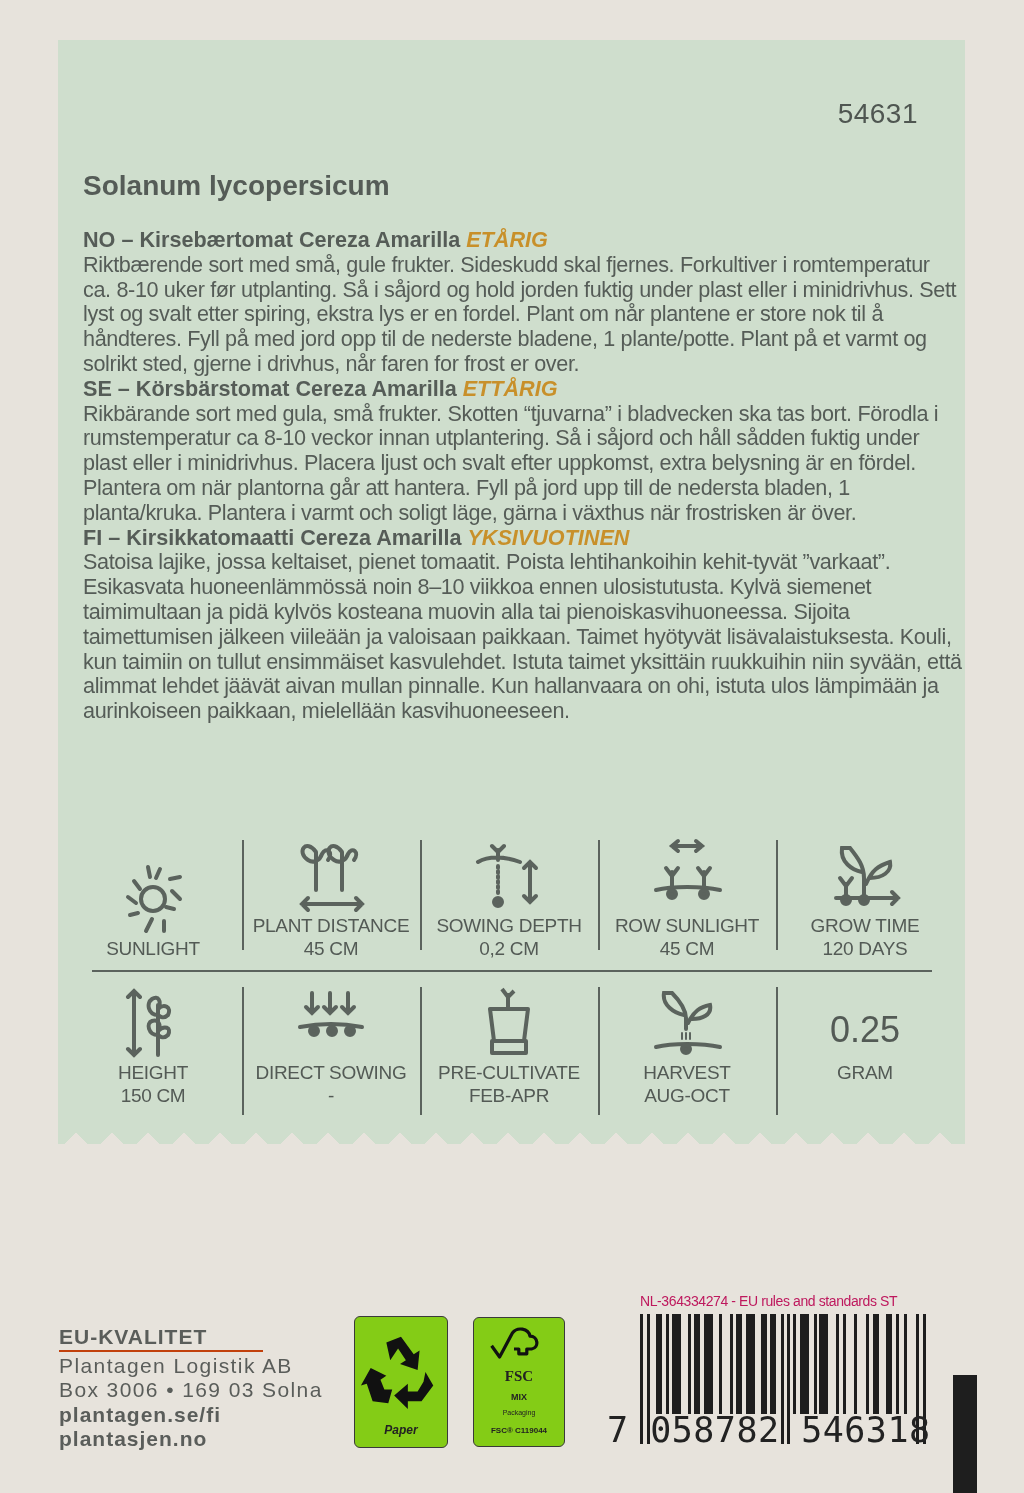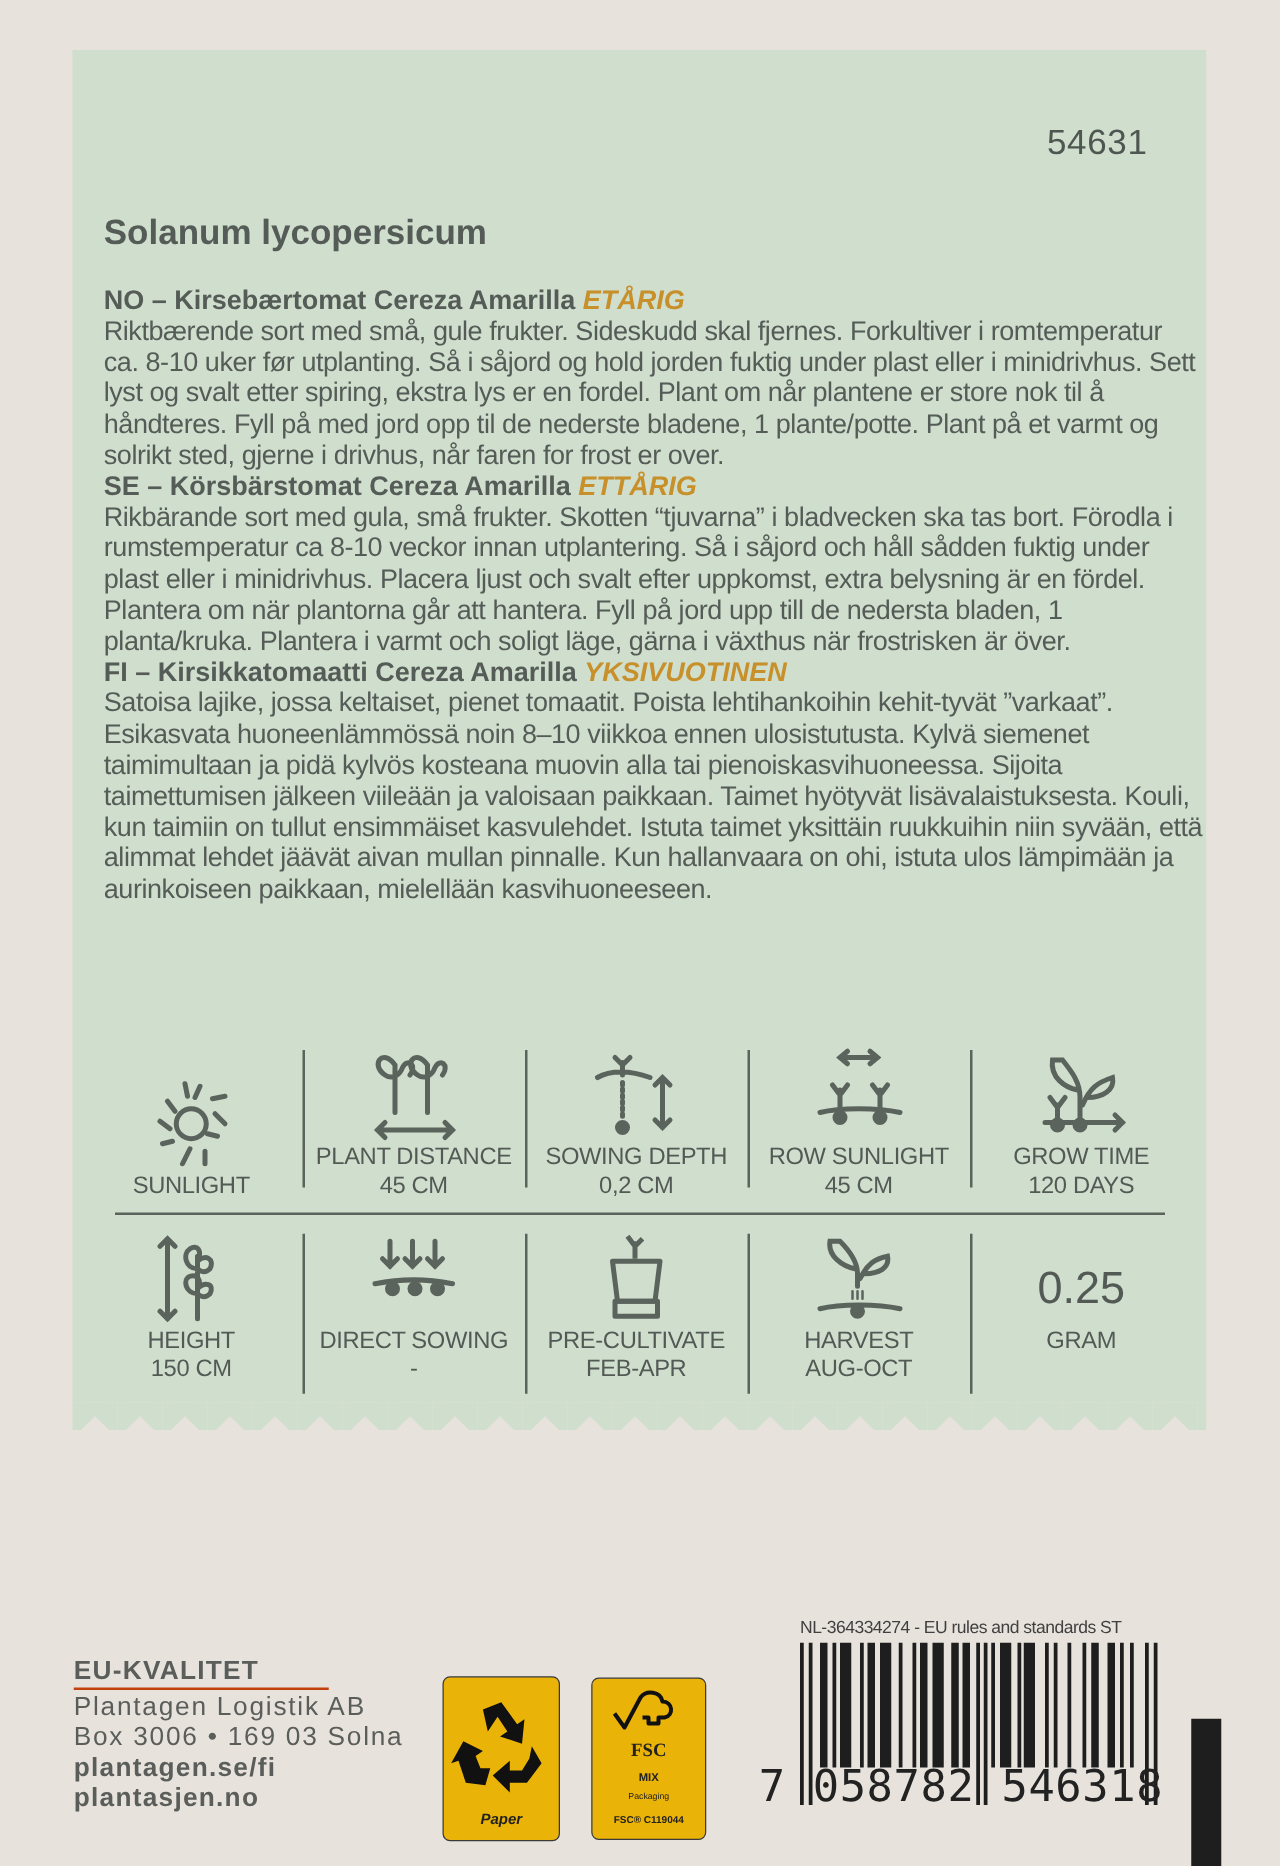--- a/index.html
+++ b/index.html
@@ -33,25 +33,25 @@
     content:""; position:absolute; left:0; top:2px; bottom:10px; width:2px; background:#5b635d;
   }
   .cell svg { width:90px; height:76px; }
   .cell .lbl { font-size:19px; line-height:23px; text-align:center; color:#535a55; white-space:nowrap; letter-spacing:-0.3px; }
   .gram-val { font-size:36px; color:#535a55; height:76px; line-height:90px; }
   .hrule { position:absolute; left:92px; top:970px; width:840px; height:2px; background:#5b635d; }
   .footer-left { position:absolute; left:59px; top:1325px; font-size:21px; line-height:24.5px; color:#5a5d5a; }
   .footer-left .eu { font-weight:bold; border-bottom:2px solid #c2410c; display:inline-block; padding-right:56px; margin-bottom:2px; letter-spacing:1px; }
   .footer-left .addr { letter-spacing:1.4px; }
   .footer-left .link { font-weight:bold; letter-spacing:1px; }
-  .badge { position:absolute; border:1.5px solid #3a3a3a; border-radius:6px; background:#eab308;margin-top:25px; }
+  .badge { position:absolute; border:1.5px solid #3a3a3a; border-radius:6px; background:#84cc16; }
   .badge-paper { left:354px; top:1316px; width:92px; height:130px; }
   .badge-fsc { left:473px; top:1317px; width:90px; height:128px; }
   .badge-cap { position:absolute; width:100%; text-align:center; color:#222; }
-  .barcode-note { position:absolute; left:640px; top:1293px; font-size:14px; color:#404040; letter-spacing:-0.4px; }
+  .barcode-note { position:absolute; left:640px; top:1293px; font-size:14px; color:#be185d; letter-spacing:-0.4px; }
   .barcode { position:absolute; left:640px; top:1314px; width:300px; height:140px; }
   .barcode-digits { position:absolute; left:607px; top:1410px; font-size:35px; color:#222; font-family:"DejaVu Sans Mono","Liberation Mono",monospace; letter-spacing:0.5px; }
   .black-tab { position:absolute; left:953px; top:1375px; width:24px; height:118px; background:#1e1e1e; }
 </style>
 </head>
 <body>
 
 <div class="panel"></div>
 <div class="zigzag"></div>
 

